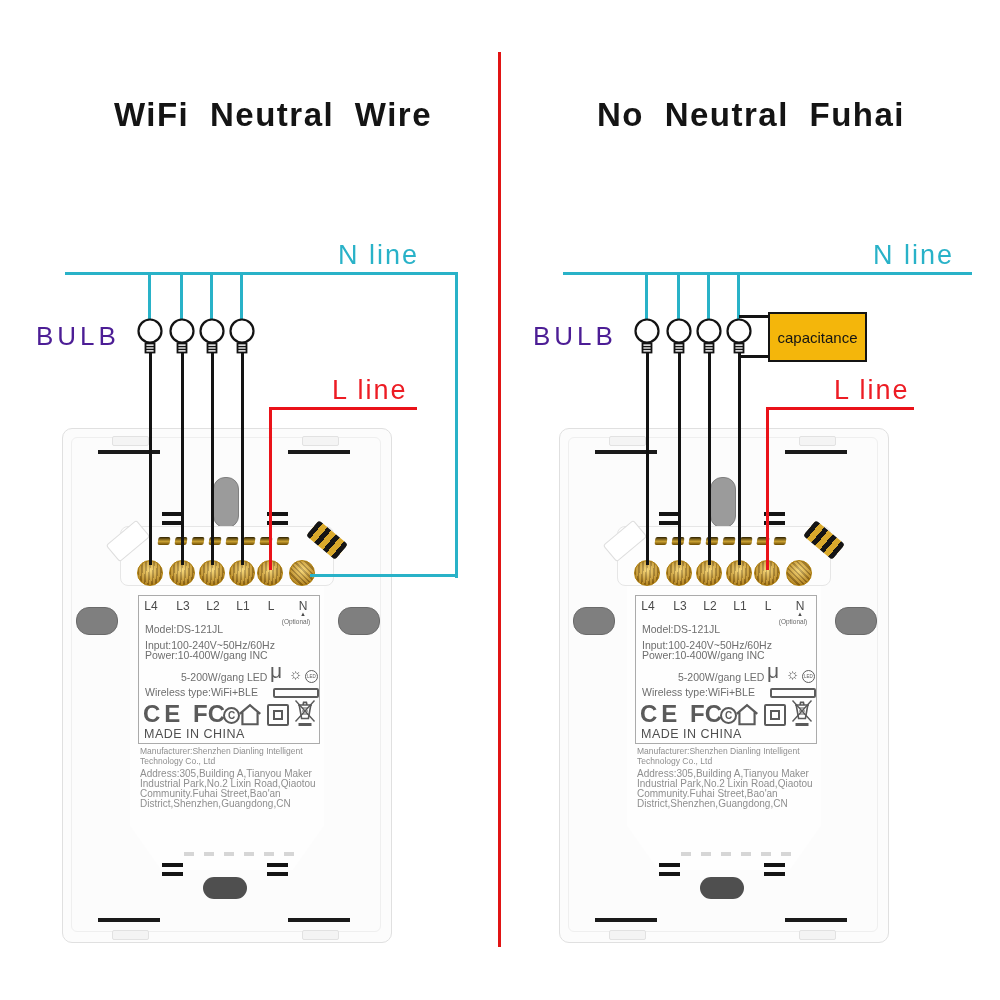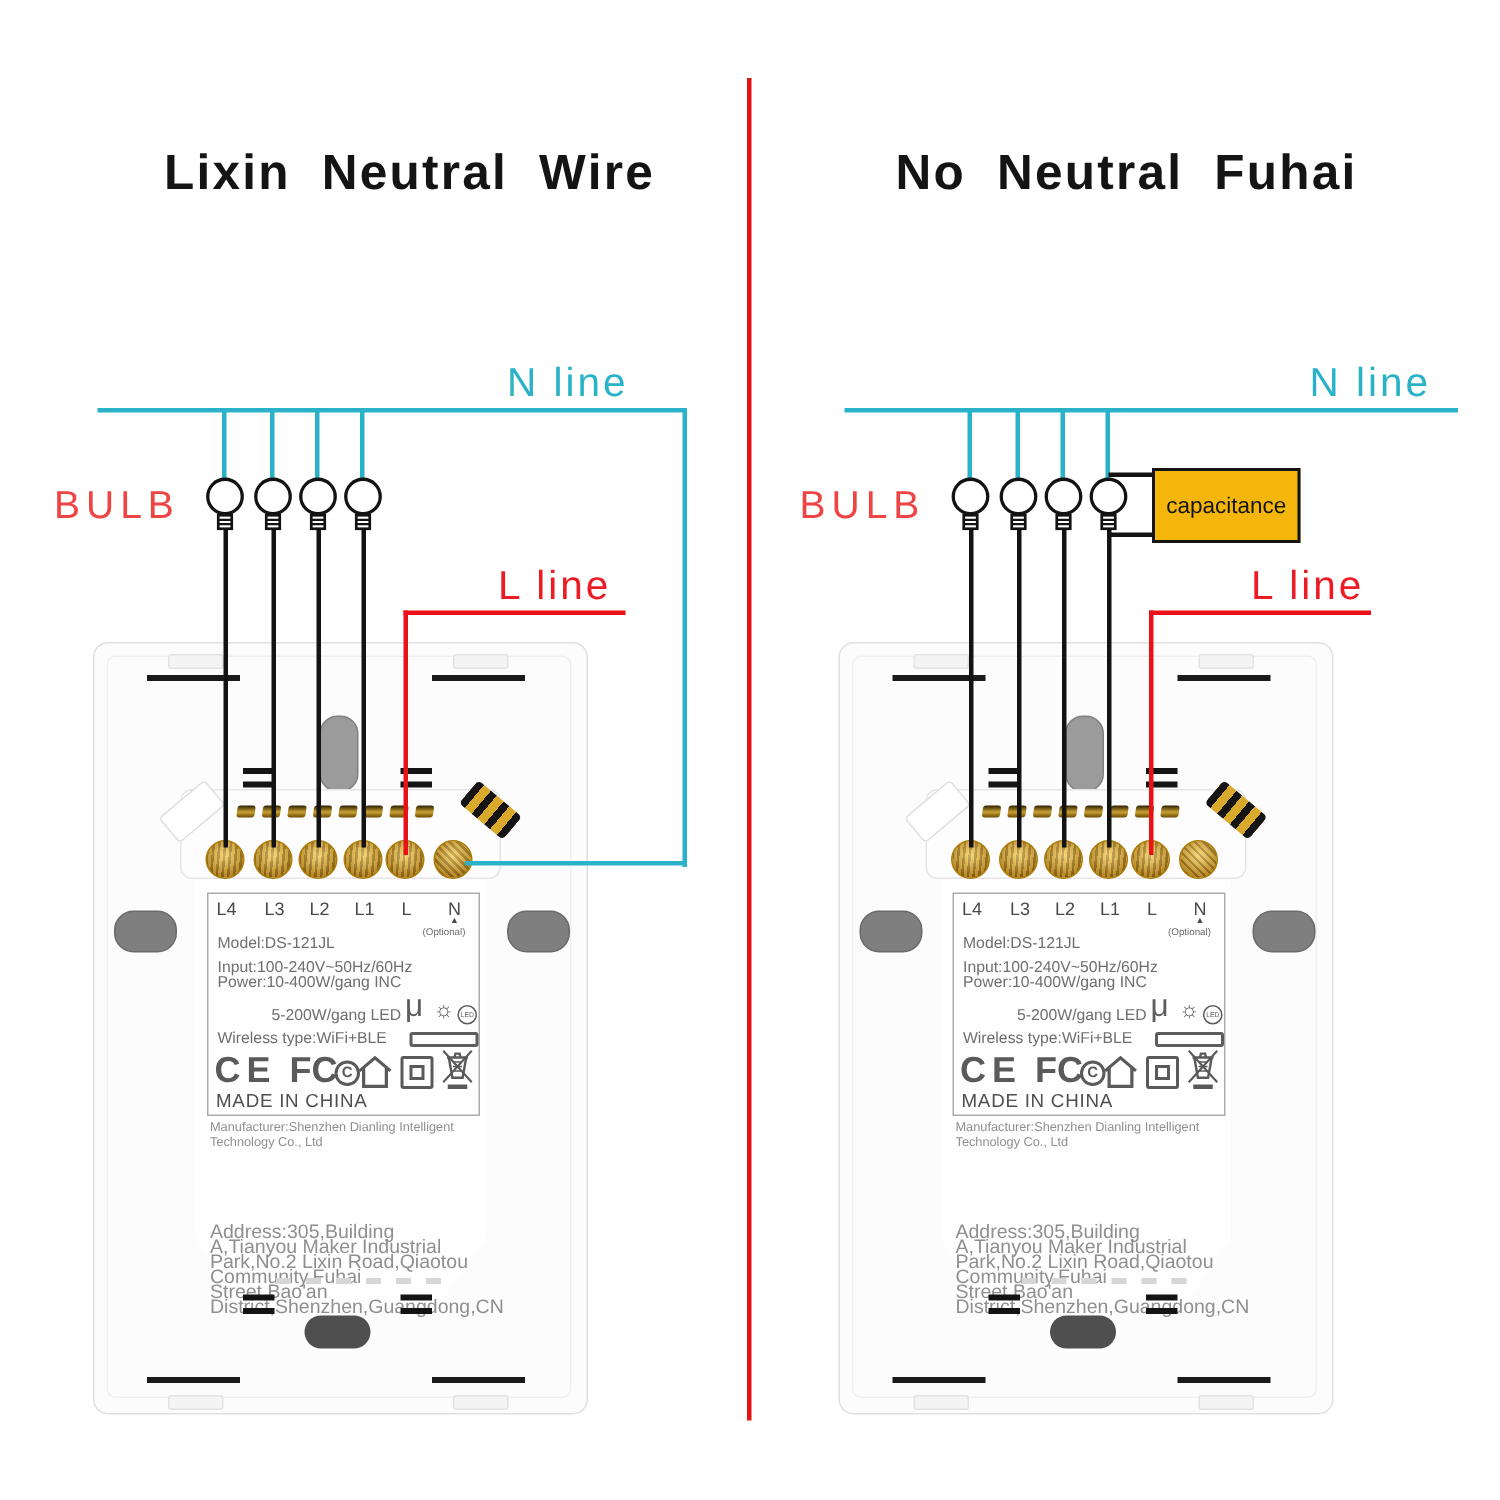--- a/index.html
+++ b/index.html
@@ -4,21 +4,21 @@
 <style>
   html,body{margin:0;padding:0;}
   body{width:1000px;height:1000px;position:relative;background:#ffffff;
        font-family:"Liberation Sans", sans-serif;overflow:hidden;}
 
   
   .title{position:absolute;top:96px;font-size:33px;font-weight:700;letter-spacing:1.5px;
          word-spacing:10px;color:#141414;text-align:center;white-space:nowrap;}
   .nline{position:absolute;top:240px;font-size:27px;letter-spacing:2px;color:#29b2c8;white-space:nowrap;}
   .lline{position:absolute;top:375px;font-size:27px;letter-spacing:2px;color:#ed1c24;white-space:nowrap;}
-  .bulbtxt{position:absolute;top:321px;font-size:26px;letter-spacing:4px;color:#ef4444;white-space:nowrap;}
+  .bulbtxt{position:absolute;top:321px;font-size:26px;letter-spacing:4px;color:#4c1d95;white-space:nowrap;}
 
   .divider{position:absolute;left:498px;top:52px;width:3px;height:895px;background:#e11414;}
 
   
   .wire{position:absolute;}
   .wire.c{background:#29b2c8;}
   .wire.r{background:#ea1219;}
   .wire.k{background:#131313;}
 
   .bulb{position:absolute;width:30px;height:42px;}
@@ -85,28 +85,28 @@
   .fcc-c{position:absolute;left:84px;top:111px;width:17px;height:17px;border:2.5px solid #5a5a5a;border-radius:50%;
          box-sizing:border-box;font-size:10px;font-weight:700;display:flex;align-items:center;justify-content:center;
          color:#5a5a5a;background:#fefefe;}
   .house{position:absolute;left:98px;top:106px;}
   .dsq{position:absolute;left:128px;top:108px;width:22px;height:22px;border:2.5px solid #5a5a5a;border-radius:2px;
        box-sizing:border-box;display:flex;align-items:center;justify-content:center;}
   .dsq-in{width:10px;height:10px;border:2.5px solid #5a5a5a;box-sizing:border-box;}
   .weee{position:absolute;left:154px;top:101px;}
   .made{position:absolute;left:5px;top:131px;font-size:12.5px;letter-spacing:.5px;color:#4f4f4f;white-space:nowrap;}
   .mfr{position:absolute;left:78px;top:318px;width:176px;font-size:8.5px;line-height:10px;color:#8f8f8f;}
-  .addr{position:absolute;left:78px;top:341px;width:182px;font-size:13px;line-height:10px;color:#8f8f8f;margin-top:47px;}
+  .addr{position:absolute;left:78px;top:341px;width:182px;font-size:10px;line-height:10px;color:#8f8f8f;}
 </style>
 </head>
 <body>
 
 <div class="divider"></div>
 
-<div class="title" style="left:43px;width:460px">Lixin Neutral Wire</div>
+<div class="title" style="left:43px;width:460px">WiFi Neutral Wire</div>
 <div class="title" style="left:521px;width:460px">No Neutral Fuhai</div>
 
 <div class="nline" style="left:338px">N line</div>
 <div class="nline" style="left:873px">N line</div>
 
 <div class="lline" style="left:332px">L line</div>
 <div class="lline" style="left:834px">L line</div>
 
 <div class="bulbtxt" style="left:36px">BULB</div>
 <div class="bulbtxt" style="left:533px">BULB</div>

